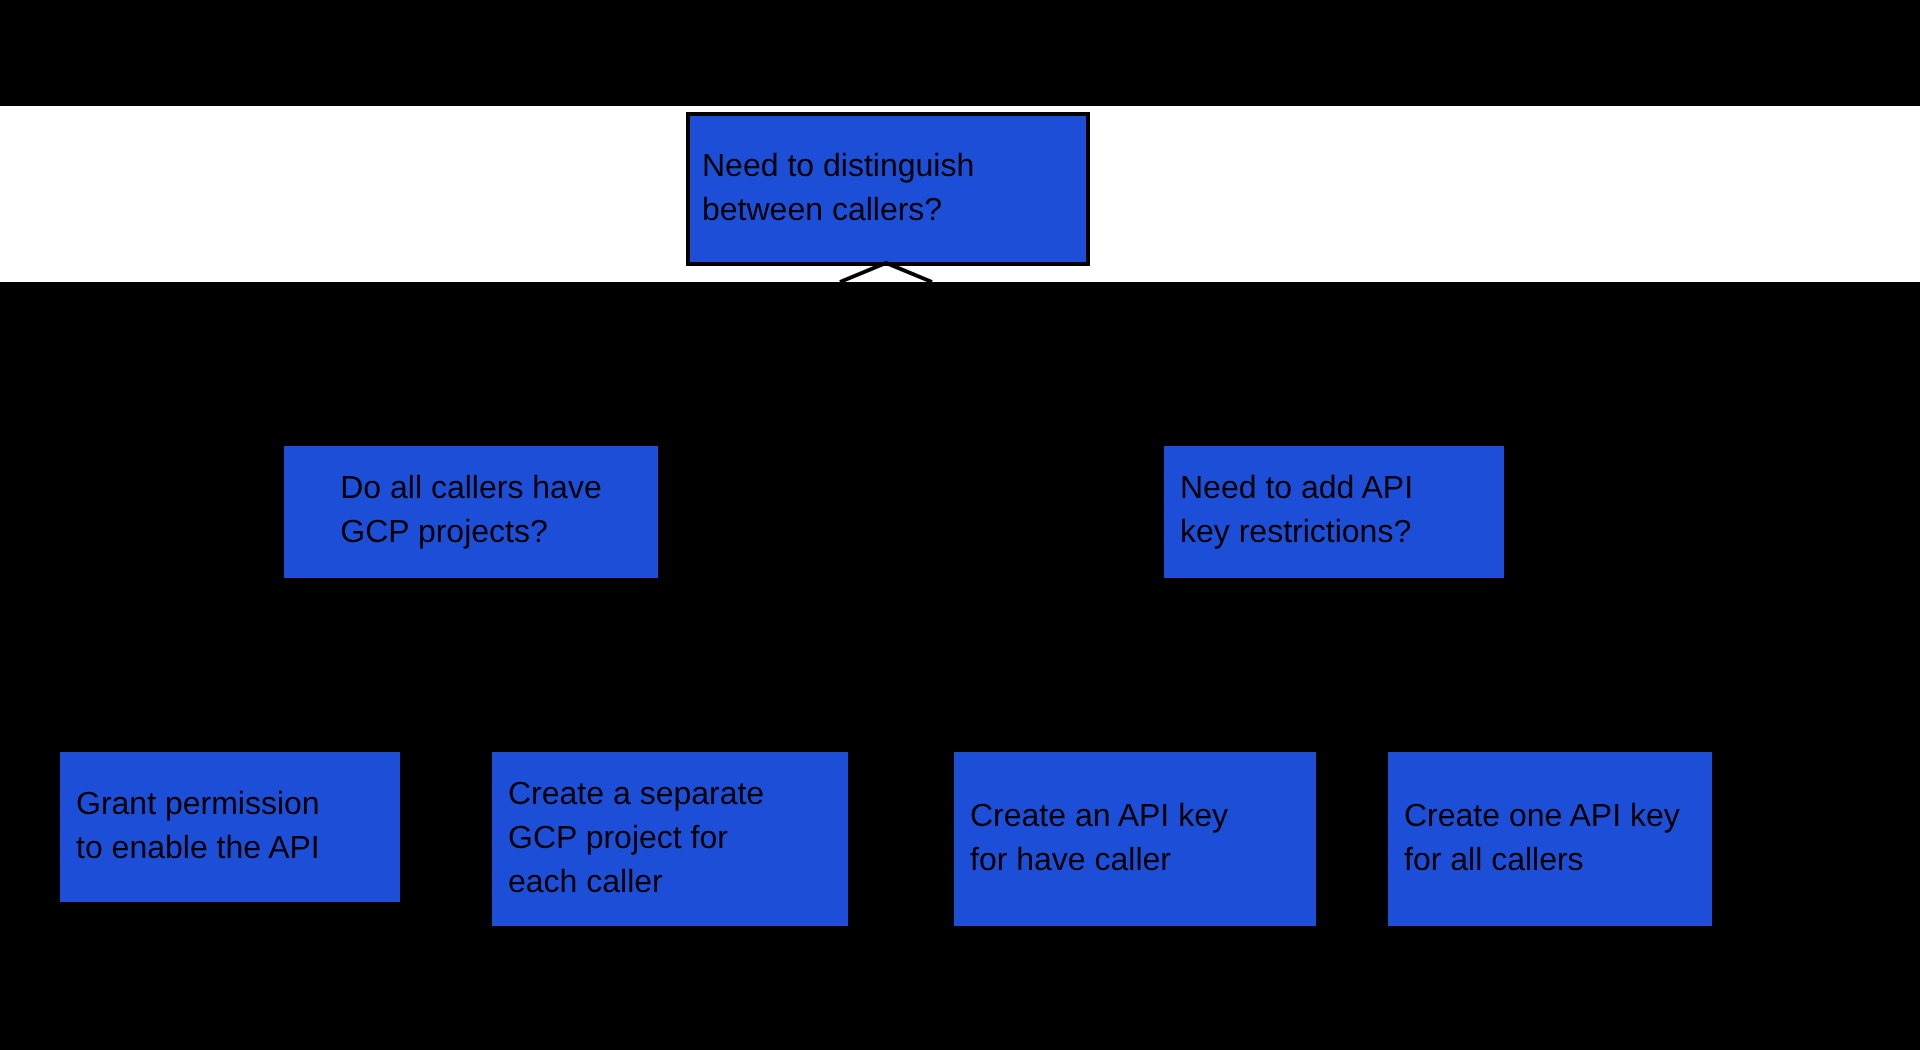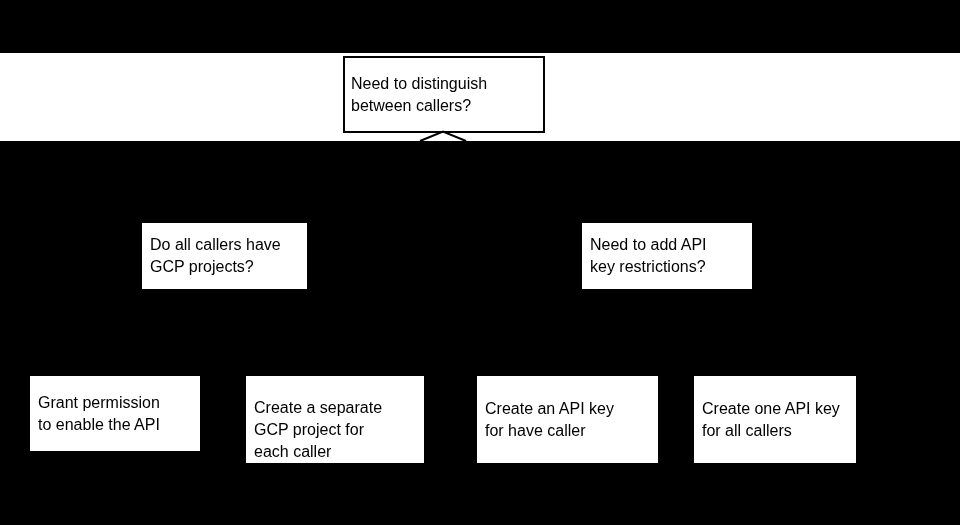--- a/index.html
+++ b/index.html
@@ -18,38 +18,38 @@
     position: absolute;
     left: 0;
     top: 53px;
     width: 960px;
     height: 88px;
     background: #ffffff;
   }
   .node {
     position: absolute;
     box-sizing: border-box;
-    background: #ffffff;
+    background: #1d4ed8;
     color: #000000;
     font-size: 16px;
     line-height: 22px;
     display: flex;
     align-items: center;
     white-space: pre-line;
     padding: 0 8px;
   }
   .node.bordered {
     border: 2px solid #000000;
     padding: 0 6px;
   }
   #root-box   { left: 343px; top: 56px;  width: 202px; height: 77px; }
-  #q-left     { left: 142px; top: 223px; width: 165px; height: 66px; }
+  #q-left     { left: 142px; top: 223px; width: 187px; height: 66px; justify-content: center; }
   #q-right    { left: 582px; top: 223px; width: 170px; height: 66px; }
   #a-grant    { left: 30px;  top: 376px; width: 170px; height: 75px; }
-  #a-project  { left: 246px; top: 376px; width: 178px; height: 87px; align-items: flex-end; }
+  #a-project  { left: 246px; top: 376px; width: 178px; height: 87px; }
   #a-key-each { left: 477px; top: 376px; width: 181px; height: 87px; }
   #a-key-all  { left: 694px; top: 376px; width: 162px; height: 87px; }
   .caret {
     position: absolute;
     left: 419px;
     top: 130px;
     width: 48px;
     height: 12px;
   }
 </style>

